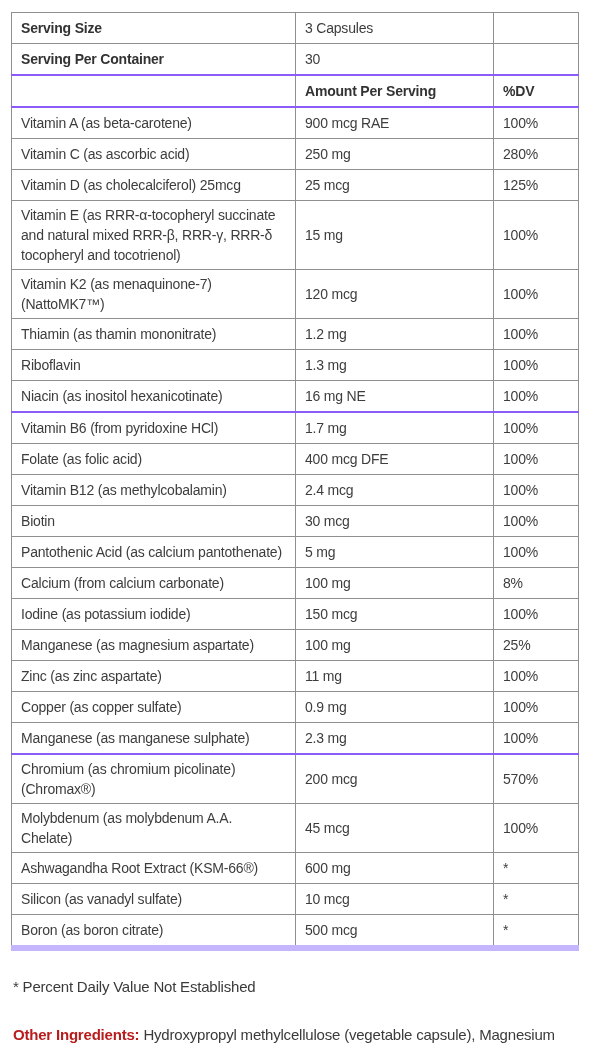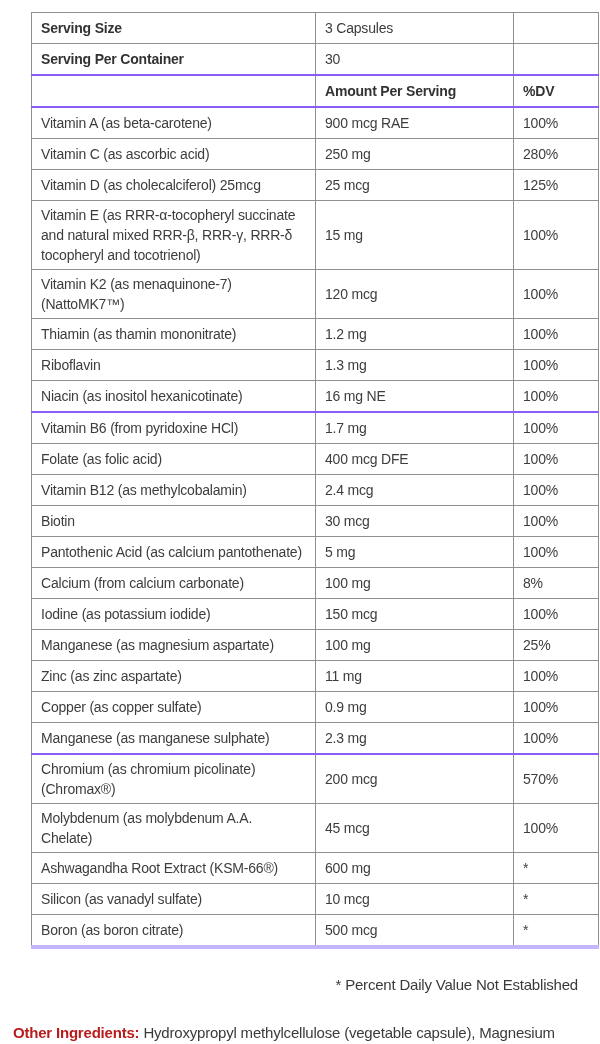--- a/index.html
+++ b/index.html
@@ -8,47 +8,45 @@
     font-family: "Liberation Sans", sans-serif;
     color: #3d3d3d;
     overflow: hidden;
   }
   .page { padding: 12px 22px 0 11px; }
 
   table.facts {
     border-collapse: collapse;
     width: 567px;
     table-layout: fixed;
-    margin-left: 20px;
   }
   table.facts td {
     border: 1px solid #8f8f8f;
     padding: 4px 9px;
     font-size: 14px;
     line-height: 20px;
     letter-spacing: -0.2px;
     vertical-align: middle;
     word-wrap: break-word;
     height: 22px;
   }
   .col-name   { width: 284px; }
   .col-amount { width: 198px; }
   .col-dv     { width: 85px;  }
 
   .b { font-weight: bold; color: #333333; }
 
   tr.sec-end td { border-bottom: 2px solid #8b5cf6; }
-  tr:last-child td { border-bottom: 4px solid #c4b5fd; }
+  tr:last-child td { border-bottom: 6px solid #c4b5fd; }
 
   .dv-note {
     margin: 27px 0 0 2px;
     font-size: 15px;
     letter-spacing: -0.2px;
     color: #3a3a3a;
-    text-align: right;
   }
   .other-ingredients {
     margin: 27px 0 0 2px;
     font-size: 15px;
     line-height: 26px;
     letter-spacing: -0.2px;
     color: #3a3a3a;
     width: 562px;
   }
   .other-ingredients strong { color: #b91c1c; }

